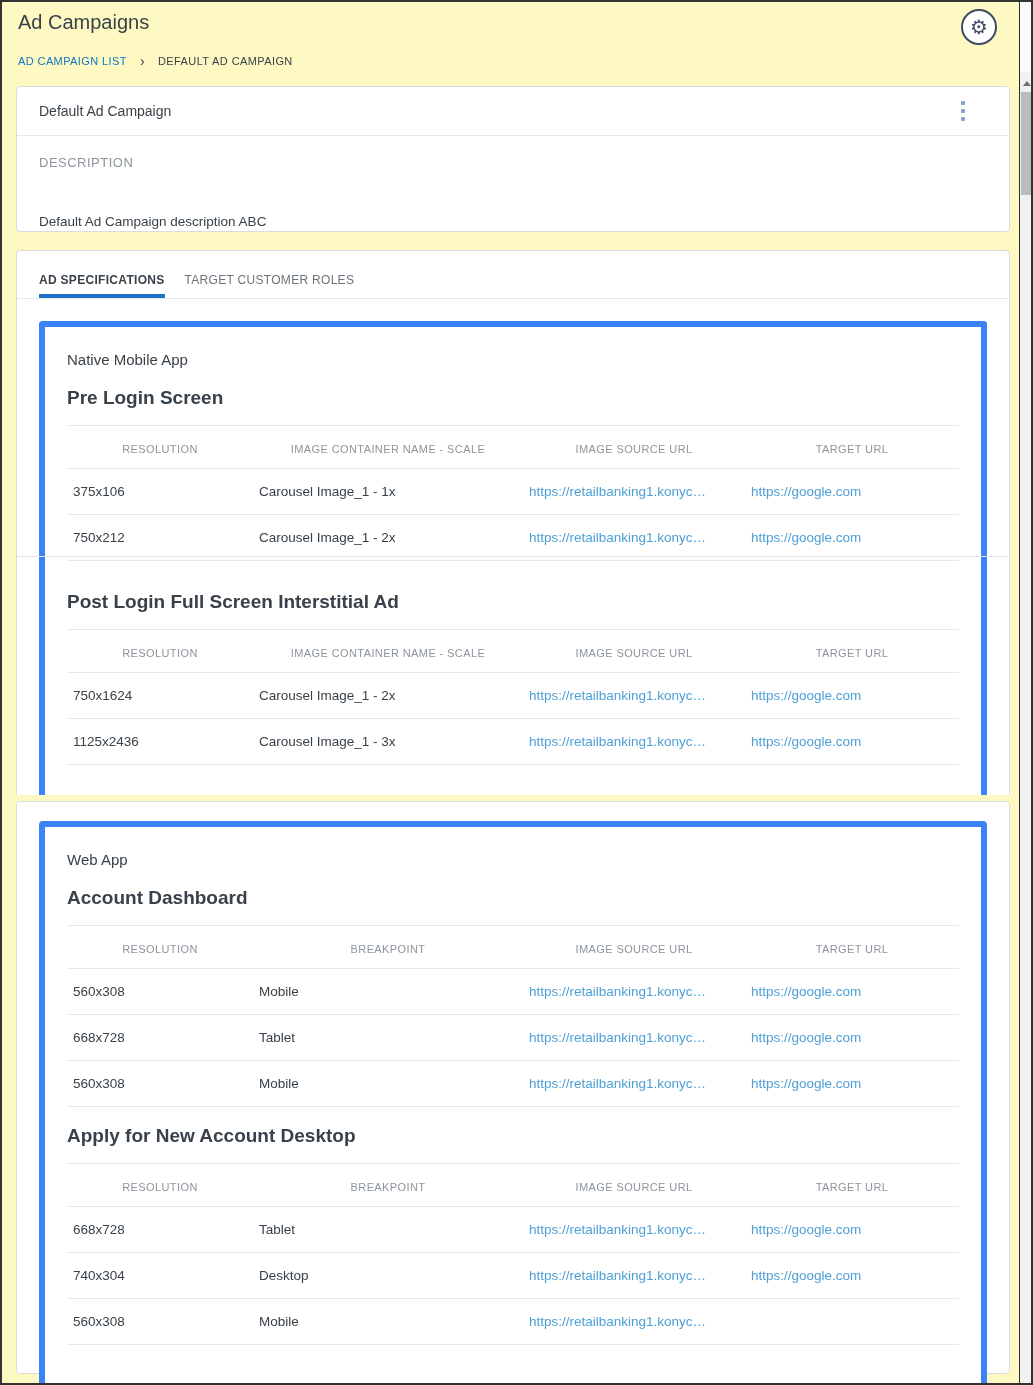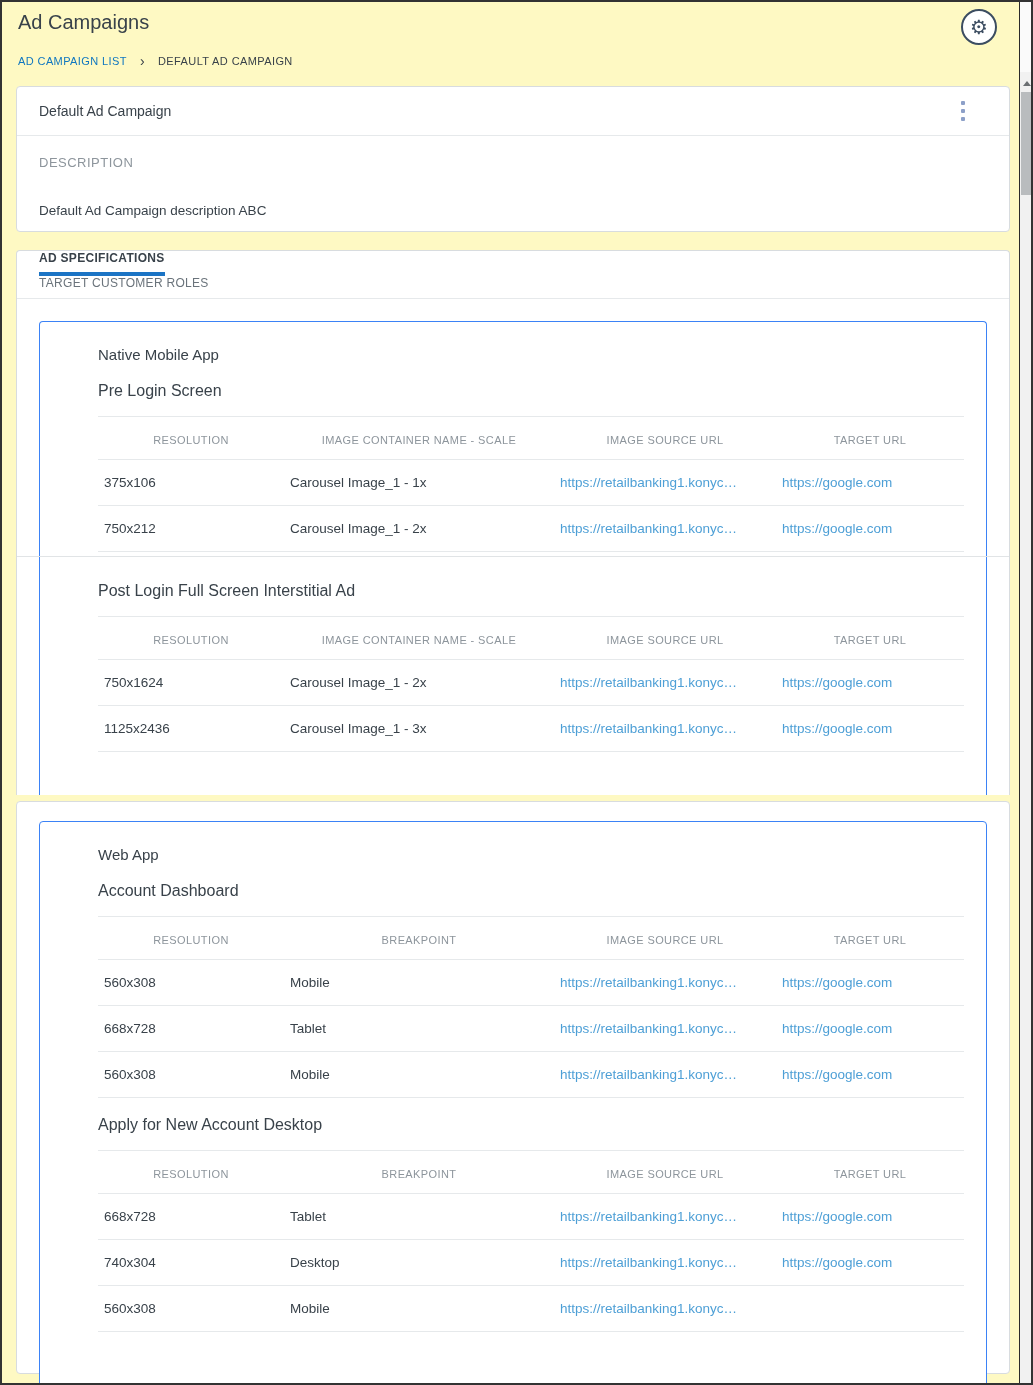--- a/index.html
+++ b/index.html
@@ -25,40 +25,40 @@
 
   
   .campaign-card{left:14px;top:84px;width:994px;height:146px;}
   .card-head{height:48px;display:flex;align-items:center;padding:0 22px;border-bottom:1px solid #e6e9eb;}
   .card-title{font-size:14px;color:#39424a;}
   .kebab{margin-left:auto;margin-right:18px;background:none;border:none;cursor:pointer;
          display:flex;flex-direction:column;gap:4px;padding:4px;}
   .kebab i{width:4px;height:4px;background:#8da0c8;border-radius:1px;display:block;}
   .card-body{padding:19px 22px 0;}
   .field-label{font-size:13px;color:#8d959c;letter-spacing:.5px;}
-  .field-value{margin-top:33px;font-size:13.5px;color:#39424a;}
+  .field-value{margin-top:44px;font-size:13.5px;color:#39424a;}
 
   
   .tab-panel{left:14px;top:248px;width:994px;height:545px;border-bottom:none;
              border-radius:4px 4px 0 0;overflow:hidden;}
-  .tabs{display:flex;align-items:flex-start;height:48px;padding:0 22px;border-bottom:1px solid #e6e9eb;box-sizing:border-box;flex-direction:column;}
+  .tabs{display:flex;align-items:flex-end;height:48px;padding:0 22px;border-bottom:1px solid #e6e9eb;box-sizing:border-box;}
   .tab{font-size:12px;letter-spacing:.3px;color:#6a737b;padding-bottom:11px;margin-right:20px;cursor:pointer;white-space:nowrap;}
   .tab.active{color:#39424a;font-weight:700;padding-bottom:7px;border-bottom:4px solid #1b74c5;}
   .seam{position:absolute;left:0;right:0;top:305px;height:1px;background:#e1e4e6;}
 
   
   .bottom-panel{left:14px;top:799px;width:994px;height:573px;}
 
   
-  .inner-card{margin:22px 22px 0;border:1px solid #3b82f6;border-radius:4px;background:#fff;box-sizing:border-box;overflow:hidden;padding-left:36px;}
+  .inner-card{margin:22px 22px 0;border:6px solid #3b82f6;border-radius:4px;background:#fff;box-sizing:border-box;overflow:hidden;}
   .native-card{border-bottom:none;border-radius:4px 4px 0 0;min-height:600px;}
   .web-card{margin-top:19px;height:620px;}
   .inner-content{padding:24px 22px 0;}
   .section-title{margin:0 0 19px;font-size:15px;font-weight:400;color:#39424a;}
-  .subsection-title{margin:0 0 16px;font-size:16px;font-weight:400;color:#39424a;}
+  .subsection-title{margin:0 0 16px;font-size:19px;font-weight:700;color:#39424a;}
   .mt-native{margin-top:30px;}
   .mt-web{margin-top:18px;}
 
   
   .spec-table{width:100%;border-collapse:collapse;border-top:1px solid #e6e9eb;table-layout:fixed;}
   .spec-table col.c1{width:186px;} .spec-table col.c2{width:270px;} .spec-table col.c3{width:222px;}
   .spec-table th{text-align:center;font-weight:400;font-size:11px;color:#8d959c;letter-spacing:.4px;
                  padding:17px 6px 13px 6px;border-bottom:1px solid #e6e9eb;white-space:nowrap;overflow:hidden;}
   .spec-table td{font-size:13.5px;color:#39424a;padding:15px 6px;border-bottom:1px solid #e6e9eb;
                  white-space:nowrap;overflow:hidden;}

